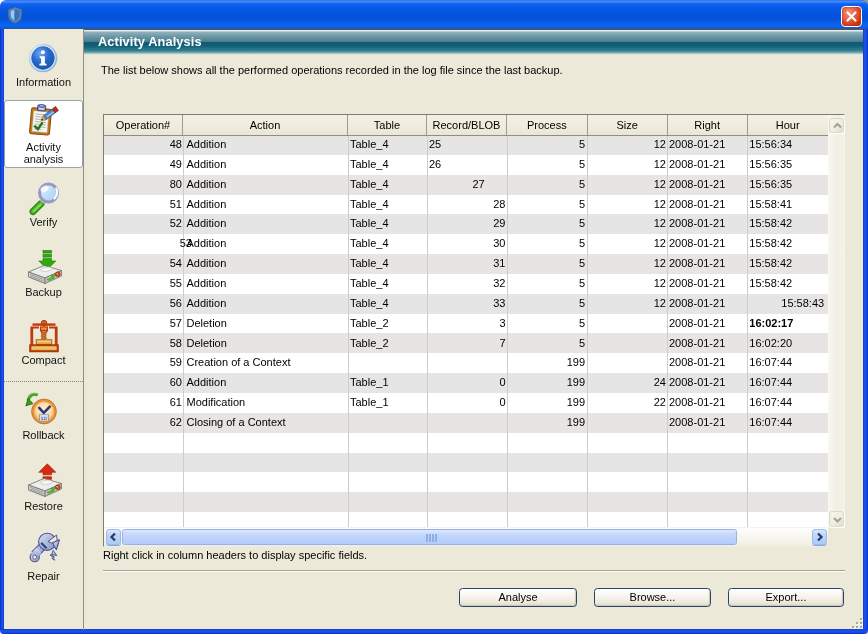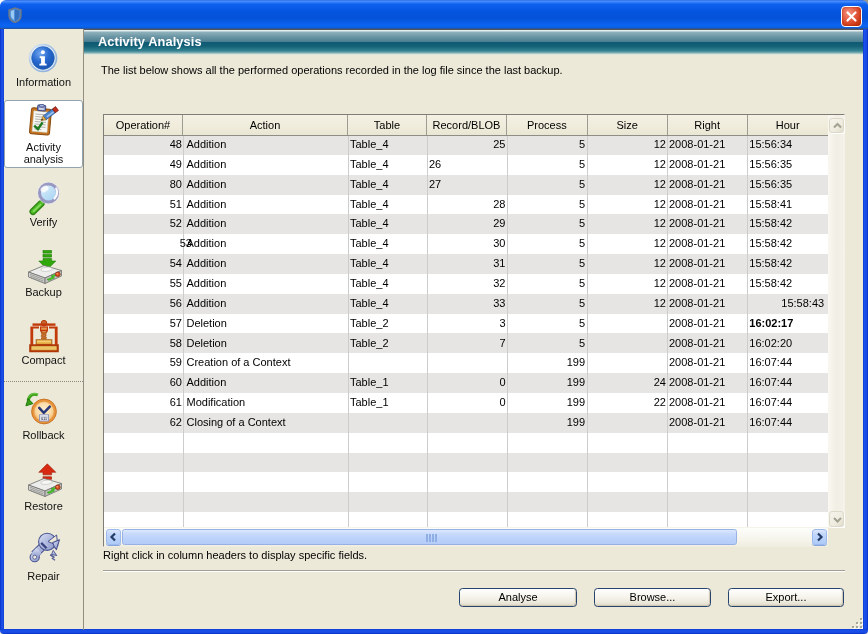--- a/index.html
+++ b/index.html
@@ -303,41 +303,41 @@
         <div class="gl" style="left:322.5px"></div>
         <div class="gl" style="left:402.5px"></div>
         <div class="gl" style="left:483.2px"></div>
         <div class="gl" style="left:563.2px"></div>
         <div class="gl" style="left:643.2px"></div>
 
         <div class="row" style="top:-1.00px">
             <span class="c" style="left:0px;width:78px;text-align:right">48</span>
             <span class="c" style="left:82.5px;width:158px;">Addition</span>
             <span class="c" style="left:246px;width:72px;">Table_4</span>
-            <span class="c" style="left:325px;width:76.5px;text-align:right">25</span>
+            <span class="c" style="left:325px;width:76.5px;text-align:left">25</span>
             <span class="c" style="left:405px;width:76px;text-align:right">5</span>
             <span class="c" style="left:485px;width:77px;text-align:right">12</span>
             <span class="c" style="left:565px;width:75px;">2008-01-21</span>
             <span class="c" style="left:645.3px;width:75px;">15:56:34</span>
           </div>
         <div class="row" style="top:18.85px">
             <span class="c" style="left:0px;width:78px;text-align:right">49</span>
             <span class="c" style="left:82.5px;width:158px;">Addition</span>
             <span class="c" style="left:246px;width:72px;">Table_4</span>
             <span class="c" style="left:325px;width:76.5px;text-align:left">26</span>
             <span class="c" style="left:405px;width:76px;text-align:right">5</span>
             <span class="c" style="left:485px;width:77px;text-align:right">12</span>
             <span class="c" style="left:565px;width:75px;">2008-01-21</span>
             <span class="c" style="left:645.3px;width:75px;">15:56:35</span>
           </div>
         <div class="row" style="top:38.70px">
             <span class="c" style="left:0px;width:78px;text-align:right">80</span>
             <span class="c" style="left:82.5px;width:158px;">Addition</span>
             <span class="c" style="left:246px;width:72px;">Table_4</span>
-            <span class="c" style="left:325px;width:99px;text-align:left">27</span>
+            <span class="c" style="left:325px;width:99px;text-align:center">27</span>
             <span class="c" style="left:405px;width:76px;text-align:right">5</span>
             <span class="c" style="left:485px;width:77px;text-align:right">12</span>
             <span class="c" style="left:565px;width:75px;">2008-01-21</span>
             <span class="c" style="left:645.3px;width:75px;">15:56:35</span>
           </div>
         <div class="row" style="top:58.55px">
             <span class="c" style="left:0px;width:78px;text-align:right">51</span>
             <span class="c" style="left:82.5px;width:158px;">Addition</span>
             <span class="c" style="left:246px;width:72px;">Table_4</span>
             <span class="c" style="left:325px;width:76.5px;text-align:right">28</span>

